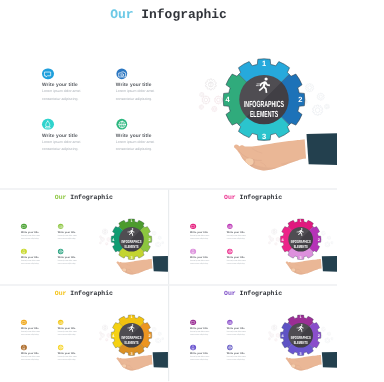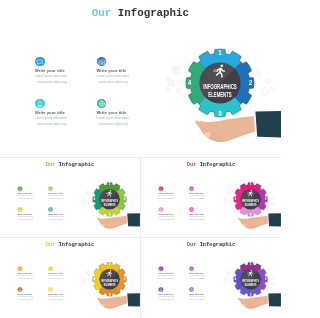--- a/index.html
+++ b/index.html
@@ -1,17 +1,17 @@
 <!DOCTYPE html>
 <html><head>
 <meta charset="utf-8">
 <style>
   html,body{margin:0;padding:0;background:#fff;}
   body{width:281px;height:318px;font-family:"Liberation Sans",sans-serif;overflow:hidden;}
-  .page{position:relative;width:281px;height:318px;background:#fff;overflow:hidden;text-align:right;}
+  .page{position:relative;width:281px;height:318px;background:#fff;overflow:hidden;}
 
   .sep-h{position:absolute;left:0;width:281px;height:1px;background:#e9ecee;}
   .sep-v{position:absolute;width:1px;background:#e9ecee;}
 
   .slot{position:absolute;overflow:hidden;background:#fff;}
   .slide{position:absolute;left:0;top:0;width:281px;height:157px;background:#fff;transform-origin:0 0;}
 
   .title{position:absolute;font-family:"Liberation Mono",monospace;font-weight:700;white-space:nowrap;
          left:91.8px;top:7.0px;font-size:10.8px;letter-spacing:0px;}
   .title .rest{color:#31343a;}

